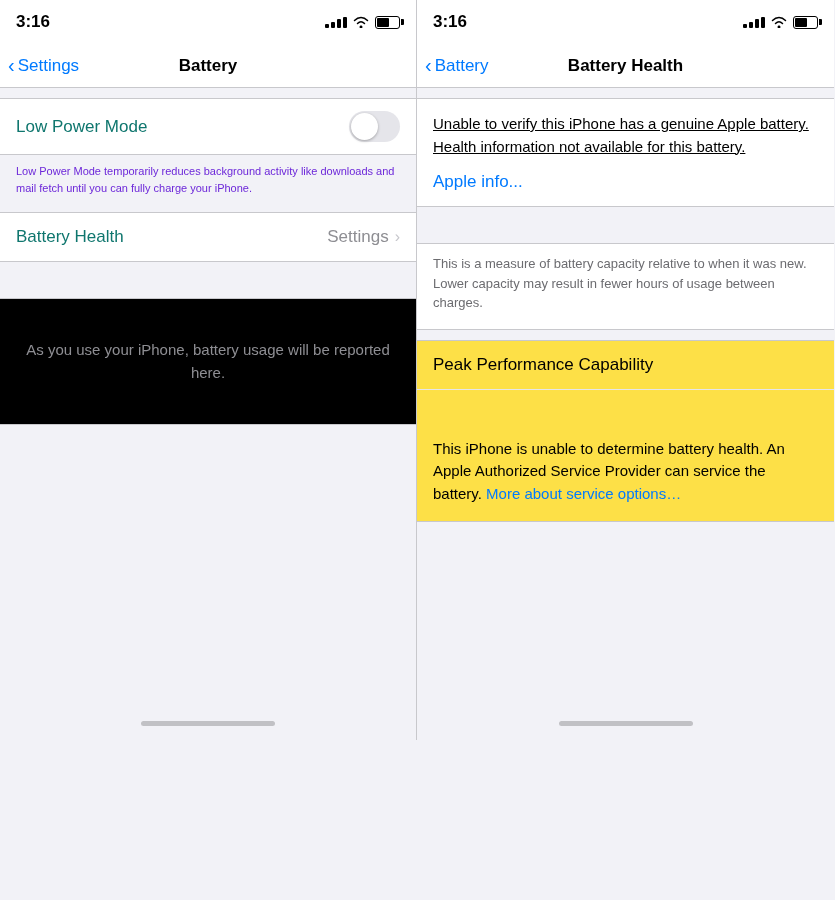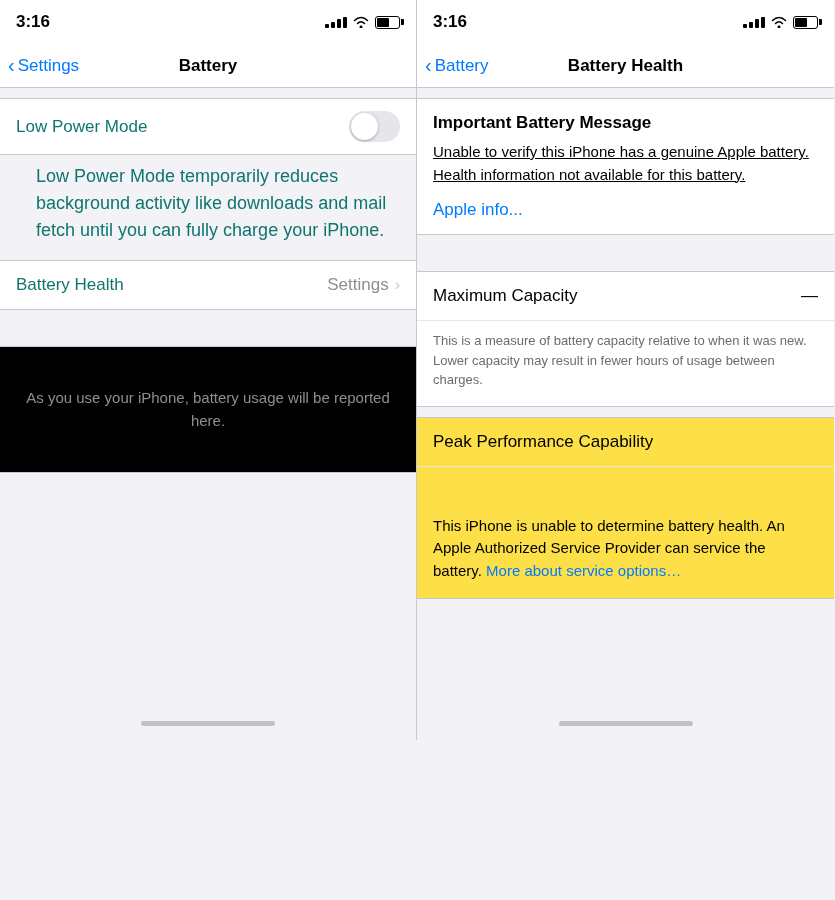--- a/index.html
+++ b/index.html
@@ -171,24 +171,23 @@
       top: 2px; left: 2px;
       box-shadow: 0 1px 3px rgba(0,0,0,0.3);
     }
 
     
     .description-card {
       background: #f2f2f7;
       padding: 8px 16px 16px;
     }
     .description-text {
-      font-size: 18px;
-      color: #0f766e;
+      font-size: 11px;
+      color: #6d28d9;
       line-height: 1.5;
-      margin-left: 20px;
     }
 
     
     .usage-card {
       background: #000000;
       border-top: 1px solid #c8c8cc;
       border-bottom: 1px solid #c8c8cc;
       padding: 40px 16px;
       text-align: center;
     }
@@ -392,32 +391,27 @@
       <span class="chevron">‹</span>
       <span>Battery</span>
     </div>
     <span class="nav-title">Battery Health</span>
   </div>
 
   <div class="content">
     <div class="section-gap-sm"></div>
 
     <div class="important-card">
-      <p class="important-title">Important Battery Message</p>
       <p class="important-body">Unable to verify this iPhone has a genuine Apple battery. Health information not available for this battery.</p>
       <span class="more-info-link">Apple info...</span>
     </div>
 
     <div class="section-gap"></div>
 
     <div class="capacity-card">
-      <div class="capacity-header">
-        <span class="capacity-title">Maximum Capacity</span>
-        <span class="capacity-dash">—</span>
-      </div>
       <div class="capacity-desc">
         <p>This is a measure of battery capacity relative to when it was new. Lower capacity may result in fewer hours of usage between charges.</p>
       </div>
     </div>
 
     <div class="section-gap-sm"></div>
 
     <div class="peak-card">
       <div class="peak-header">
         <span class="peak-title">Peak Performance Capability</span>

